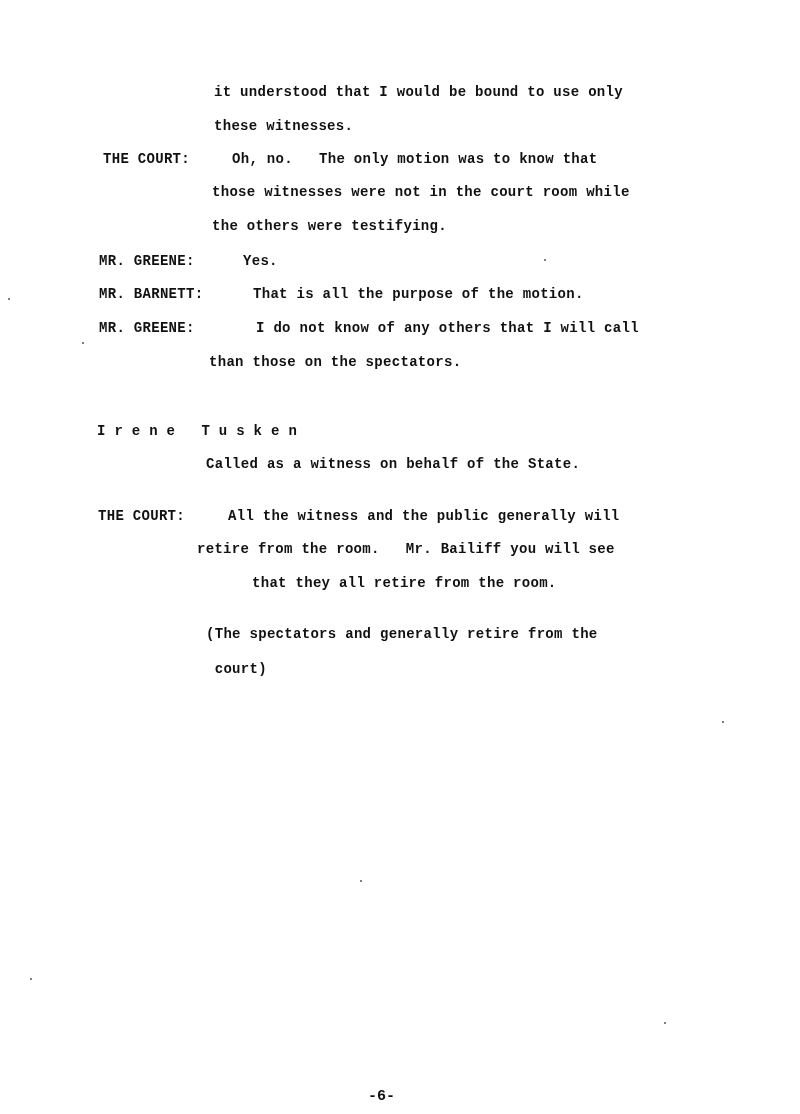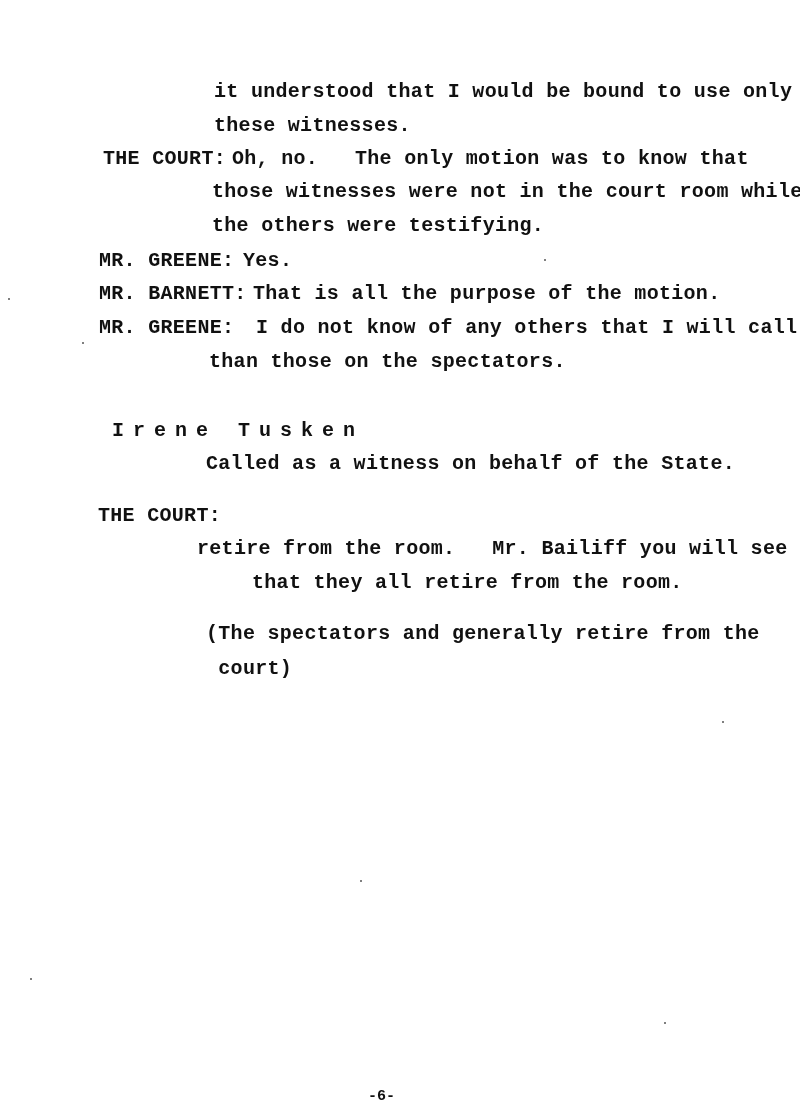--- a/index.html
+++ b/index.html
@@ -16,21 +16,21 @@
       color: #111111;
     }
     .page {
       position: absolute;
       left: 0; top: 0;
       width: 800px; height: 1114px;
       background: #ffffff;
     }
     .line {
       position: absolute;
-      font-size: 20px;
+      font-size: 14px;
       font-weight: bold;
       white-space: pre;
       letter-spacing: 0.3px;
       line-height: 20px;
       text-align: center;
     }
     .speaker {
       font-weight: bold;
     }
     .spaced {
@@ -66,24 +66,25 @@
   <div class="line speaker" style="left:99px; top:251px;">MR. GREENE:</div>
   <div class="line" style="left:243px; top:251px;">Yes.</div>
 
   <div class="line speaker" style="left:99px; top:284px;">MR. BARNETT:</div>
   <div class="line" style="left:253px; top:284px;">That is all the purpose of the motion.</div>
 
   <div class="line speaker" style="left:99px; top:318px;">MR. GREENE:</div>
   <div class="line" style="left:256px; top:318px;">I do not know of any others that I will call</div>
   <div class="line" style="left:209px; top:352px;">than those on the spectators.</div>
 
-  <div class="line spaced" style="left:112px; top:421px;">Irene Tusken</div>
+  <div class="line spaced" style="left:97px; top:421px;">Irene Tusken</div>
   <div class="line" style="left:206px; top:454px;">Called as a witness on behalf of the State.</div>
 
   <div class="line speaker" style="left:98px; top:506px;">THE COURT:</div>
+  <div class="line" style="left:228px; top:506px;">All the witness and the public generally will</div>
   <div class="line" style="left:197px; top:539px;">retire from the room.   Mr. Bailiff you will see</div>
   <div class="line" style="left:210px; top:573px;margin-left:42px;">that they all retire from the room.</div>
 
   <div class="line" style="left:206px; top:624px;">(The spectators and generally retire from the</div>
   <div class="line" style="left:206px; top:659px;"> court)</div>
 
   <div class="page-number">-6-</div>
 
   <div class="speck" style="left:8px; top:298px;"></div>
   <div class="speck" style="left:82px; top:342px;"></div>

